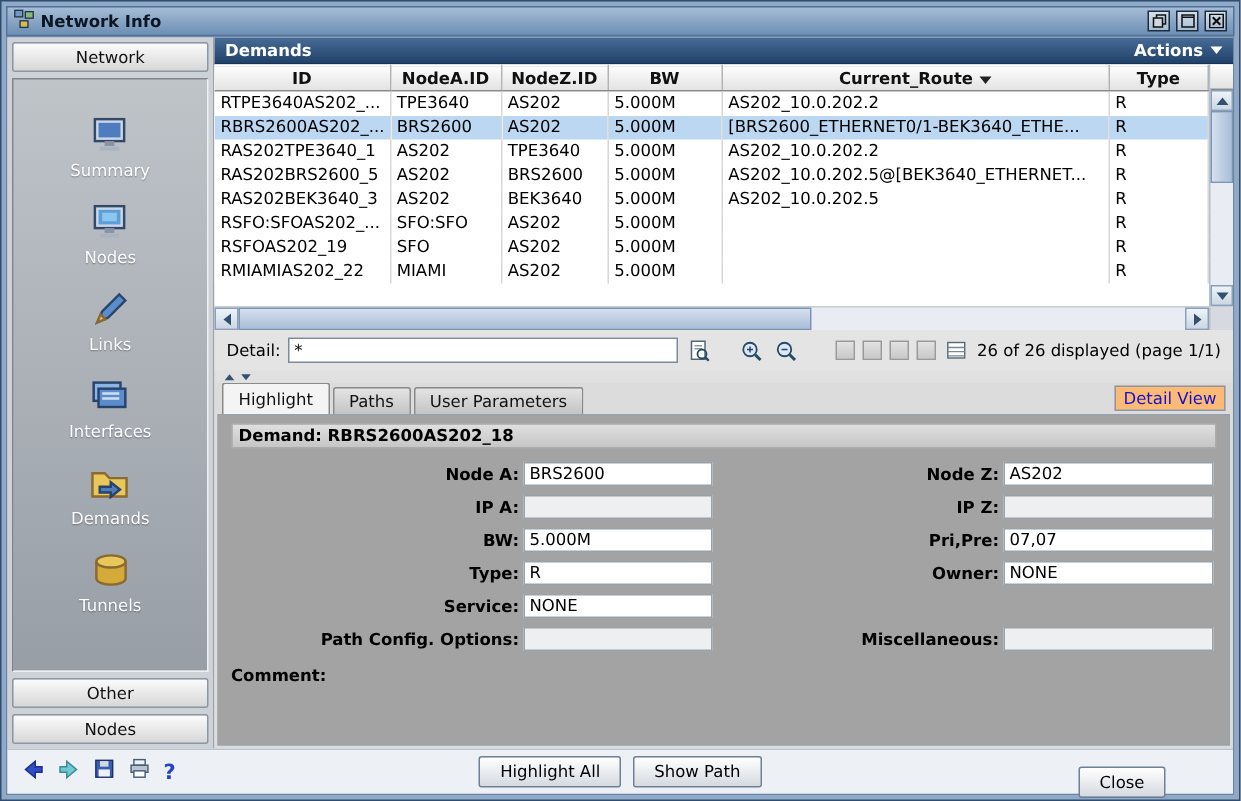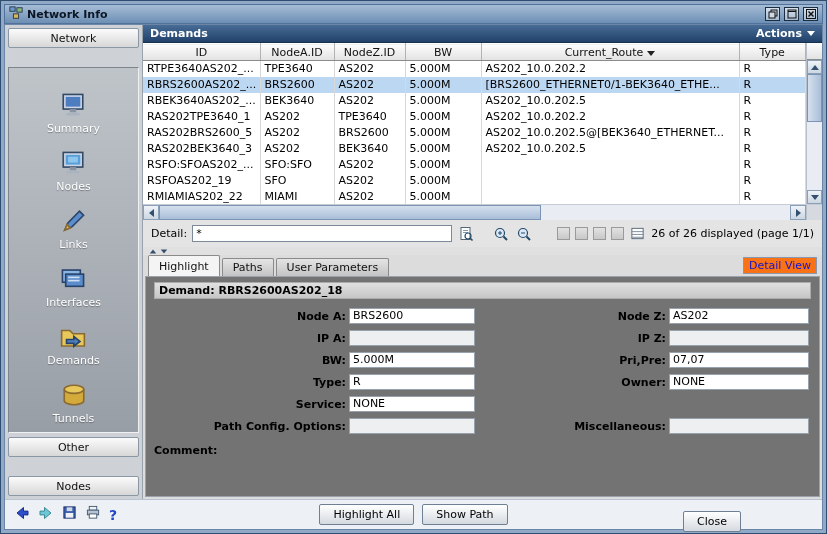--- a/index.html
+++ b/index.html
@@ -15,21 +15,21 @@
             display:flex; align-items:center; justify-content:center; cursor:default; }
   .tb-btn svg { display:block; }
 
   
   .frame-body { flex:1; display:flex; flex-direction:column; background:#e4e4e4; border:1px solid #6b86a6; min-height:0; }
   .content-row { flex:1; display:flex; min-height:0; }
 
   
   .sidebar { width:138px; background:#ced2d7; display:flex; flex-direction:column; padding:3px; border-right:1px solid #9aa2ac; }
   .side-btn { height:20px; font-size:11px; color:#111; background:linear-gradient(#fbfbfb,#d7d7d7);
-              border:1px solid #8a97a5; border-radius:2px; display:flex; align-items:center; justify-content:center; margin-bottom:19px; }
+              border:1px solid #8a97a5; border-radius:2px; display:flex; align-items:center; justify-content:center; margin-bottom:4px; }
   .icon-panel { flex:1; background:linear-gradient(#bfc4c9,#989ea6); border:1px solid;
                 border-color:#7d848c #eef0f2 #eef0f2 #7d848c; display:flex; flex-direction:column;
                 align-items:center; padding-top:24px; gap:15px; margin-bottom:4px; }
   .nav-item { display:flex; flex-direction:column; align-items:center; gap:4px; color:#fff; font-size:11px; text-shadow:0 1px 1px rgba(0,0,0,.35); cursor:default; }
   .nav-item svg { display:block; }
 
   
   .main { flex:1; display:flex; flex-direction:column; min-width:0; background:#e4e4e4; }
   .demands-bar { height:18px; background:linear-gradient(#476c96,#21416a); border-bottom:1px solid #16304f;
                  color:#fff; font-size:11px; font-weight:bold; display:flex; align-items:center; padding:0 7px; }
@@ -39,21 +39,21 @@
   .tri.down-w { border-left:4px solid transparent; border-right:4px solid transparent; border-top:5px solid #fff; }
   .tri.down-k { border-left:4px solid transparent; border-right:4px solid transparent; border-top:5px solid #222; margin-left:4px; }
   .tri.up-k   { border-left:4px solid transparent; border-right:4px solid transparent; border-bottom:5px solid #33506e; }
   .tri.dn-k   { border-left:4px solid transparent; border-right:4px solid transparent; border-top:5px solid #33506e; }
   .tri.lf-k   { border-top:4px solid transparent; border-bottom:4px solid transparent; border-right:5px solid #33506e; }
   .tri.rt-k   { border-top:4px solid transparent; border-bottom:4px solid transparent; border-left:5px solid #33506e; }
 
   .table-zone { display:flex; height:161px; background:#fff; }
   .grid-wrap { flex:1; overflow:hidden; }
   table.demands { border-collapse:collapse; table-layout:fixed; width:100%; font-size:11px; background:#fff; }
-  table.demands th { height:17px; font-weight:normal; color:#111; text-align:center;
+  table.demands th { height:17px; font-weight:bold; color:#111; text-align:center;
        background:linear-gradient(#fdfdfd,#e2e2e2); border-right:1px solid #b2b2b2;
        border-bottom:1px solid #8c8c8c; border-top:1px solid #fff; overflow:hidden; white-space:nowrap; }
   table.demands td { height:16px; padding:0 4px; border-right:1px solid #d8d8d8; color:#000;
        white-space:nowrap; overflow:hidden; }
   tr.selected td { background:#bcd7f2; }
 
   .vscroll { width:16px; display:flex; flex-direction:column; background:#e9edf3; border-left:1px solid #b8c0cc; }
   .corner-h { height:17px; background:linear-gradient(#fdfdfd,#e2e2e2); border-bottom:1px solid #8c8c8c; }
   .sbtn { width:100%; height:14px; background:linear-gradient(#eef3f8,#ccd7e3); border:1px solid #8aa0b8;
           display:flex; align-items:center; justify-content:center; }
@@ -76,40 +76,40 @@
 
   
   .divider { height:8px; background:#e0e0e0; display:flex; align-items:center; padding-left:6px; gap:3px; }
 
   
   .lower { flex:1; display:flex; flex-direction:column; background:#dcdcdc; min-height:0; }
   .tabs-row { height:21px; display:flex; align-items:flex-end; padding-left:5px; position:relative; }
   .tab { height:18px; padding:0 10px; font-size:11px; color:#111; background:linear-gradient(#e4e4e4,#c4c4c4);
          border:1px solid #8a8a8a; border-bottom:none; margin-right:2px; display:flex; align-items:center; border-radius:2px 2px 0 0; }
   .tab.active { height:21px; background:#f4f4f4; }
-  .detail-view { position:absolute; right:5px; top:2px; border:1px solid #8898b0; background:#f97316;
+  .detail-view { position:absolute; right:5px; top:2px; border:1px solid #8898b0; background:#fdba74;
                  color:#1414cc; font-size:11px; padding:1px 5px; cursor:default; }
-  .props-outer { flex:1; margin:0 2px 2px 2px; background:#737373; border:1px solid #9aa2ac; padding:5px 8px; overflow:hidden; }
+  .props-outer { flex:1; margin:0 2px 2px 2px; background:#a3a3a3; border:1px solid #9aa2ac; padding:5px 8px; overflow:hidden; }
   .demand-strip { height:17px; background:linear-gradient(#e0e0e0,#c6c6c6); border:1px solid #ababab;
                   font-size:11px; font-weight:bold; color:#000; display:flex; align-items:center; padding:0 4px; }
   .form-grid { display:grid; grid-template-columns:192px 126px 1fr 140px; column-gap:3px; row-gap:6px;
                margin-top:9px; font-size:11px; align-items:center; padding-right:2px; }
   .flabel { font-weight:bold; text-align:right; color:#000; }
   .fieldbox { height:16px; border:1px solid #98a2ac; background:#fff; padding:0 3px; line-height:14px; overflow:hidden; white-space:nowrap; }
   .fieldbox.empty { background:#edeff1; }
   .comment-label { font-weight:bold; font-size:11px; margin-top:10px; color:#000; }
 
   
   .footer { height:30px; background:#edf1f6; border-top:1px solid #b8c4d2; display:flex; align-items:center; padding:0 9px; }
   .foot-icons { display:flex; align-items:center; gap:8px; width:130px; }
   .help-glyph { color:#2244cc; font-weight:bold; font-size:14px; }
   .foot-center { flex:1; display:flex; justify-content:center; gap:8px; }
   .swing-btn { border:1px solid #6f8094; background:linear-gradient(#ffffff,#d5dae0); padding:3px 13px;
                font-size:11px; color:#000; border-radius:2px; font-family:inherit; cursor:default; }
-  .foot-right { width:130px; display:flex; justify-content:flex-start;margin-top:14px; }
+  .foot-right { width:130px; display:flex; justify-content:center;margin-top:14px; }
 </style>
 </head>
 <body>
 
 <div class="window">
 
   <div class="titlebar">
     <span>
       <svg width="14" height="14" viewBox="0 0 16 16">
           <rect x="1" y="1" width="6" height="5" fill="#6f98c9" stroke="#234"></rect>
@@ -238,28 +238,20 @@
                     <td>5.000M</td>
                     <td>AS202_10.0.202.2</td>
                     <td>R</td>
                   </tr>
                   <tr class="selected">
                     <td>RBRS2600AS202_...</td>
                     <td>BRS2600</td>
                     <td>AS202</td>
                     <td>5.000M</td>
                     <td>[BRS2600_ETHERNET0/1-BEK3640_ETHE...</td>
-                    <td>R</td>
-                  </tr>
-                  <tr>
-                    <td>RBEK3640AS202_...</td>
-                    <td>BEK3640</td>
-                    <td>AS202</td>
-                    <td>5.000M</td>
-                    <td>AS202_10.0.202.5</td>
                     <td>R</td>
                   </tr>
                   <tr>
                     <td>RAS202TPE3640_1</td>
                     <td>AS202</td>
                     <td>TPE3640</td>
                     <td>5.000M</td>
                     <td>AS202_10.0.202.2</td>
                     <td>R</td>
                   </tr>

